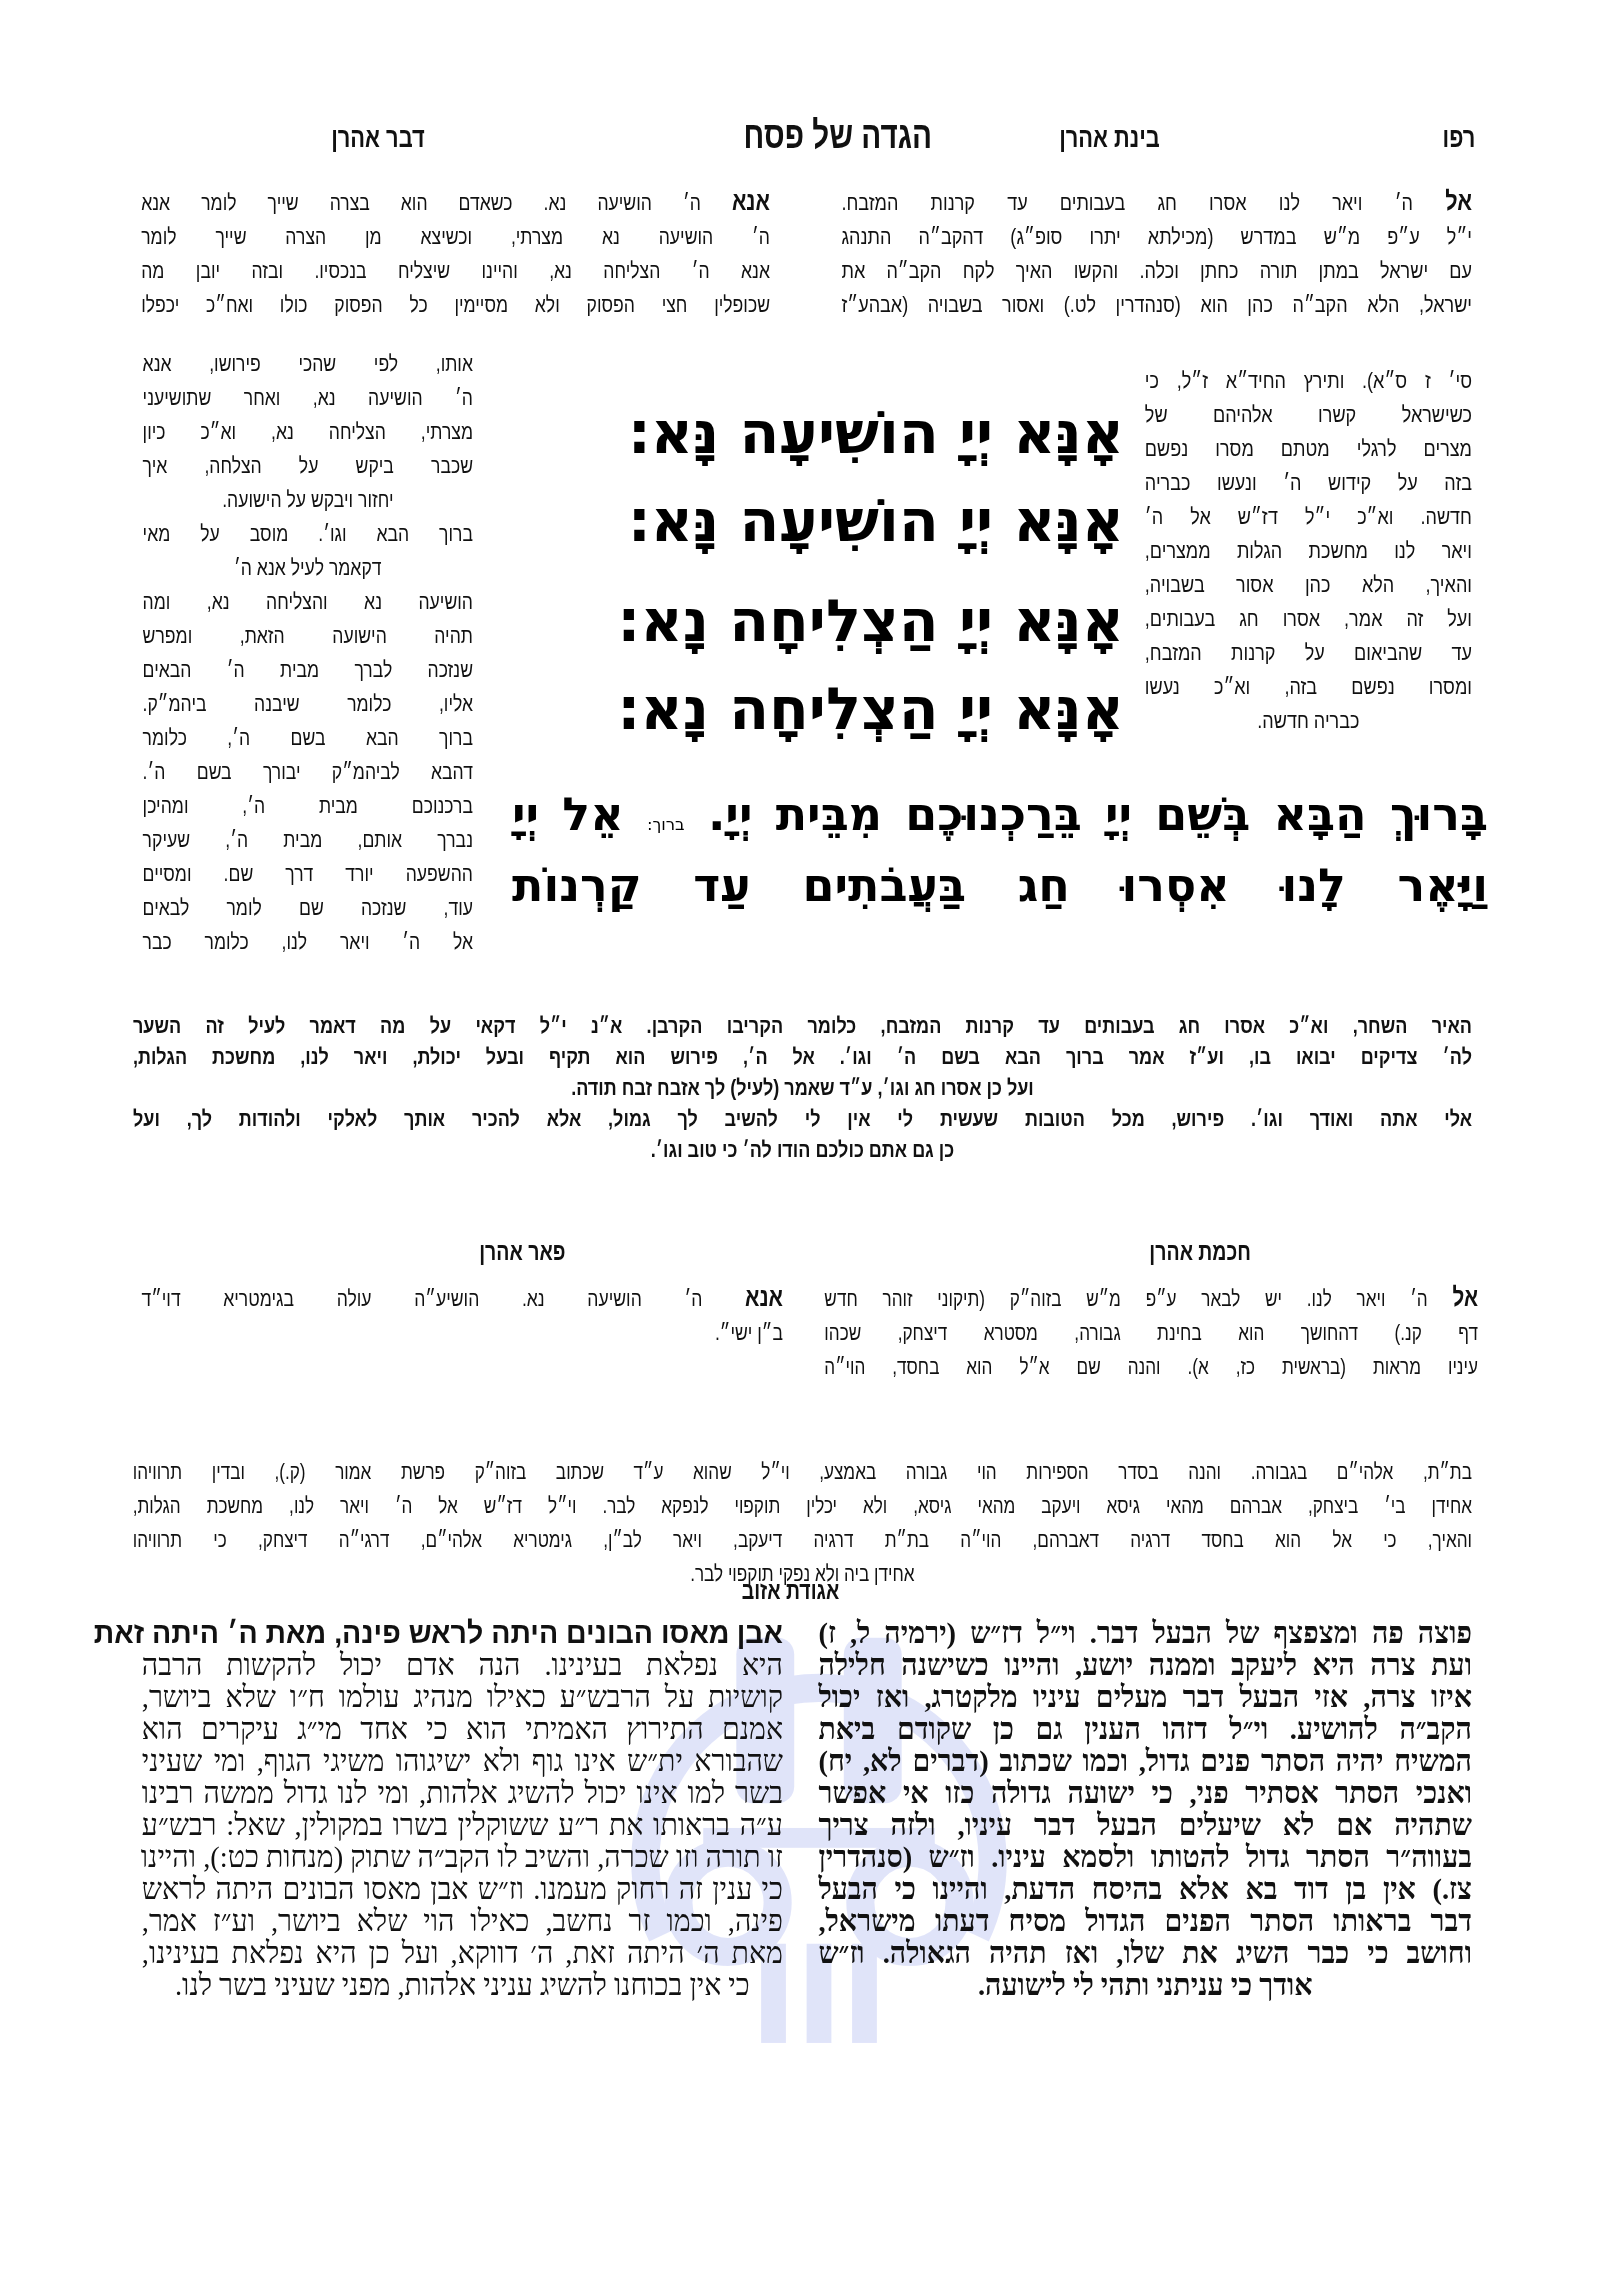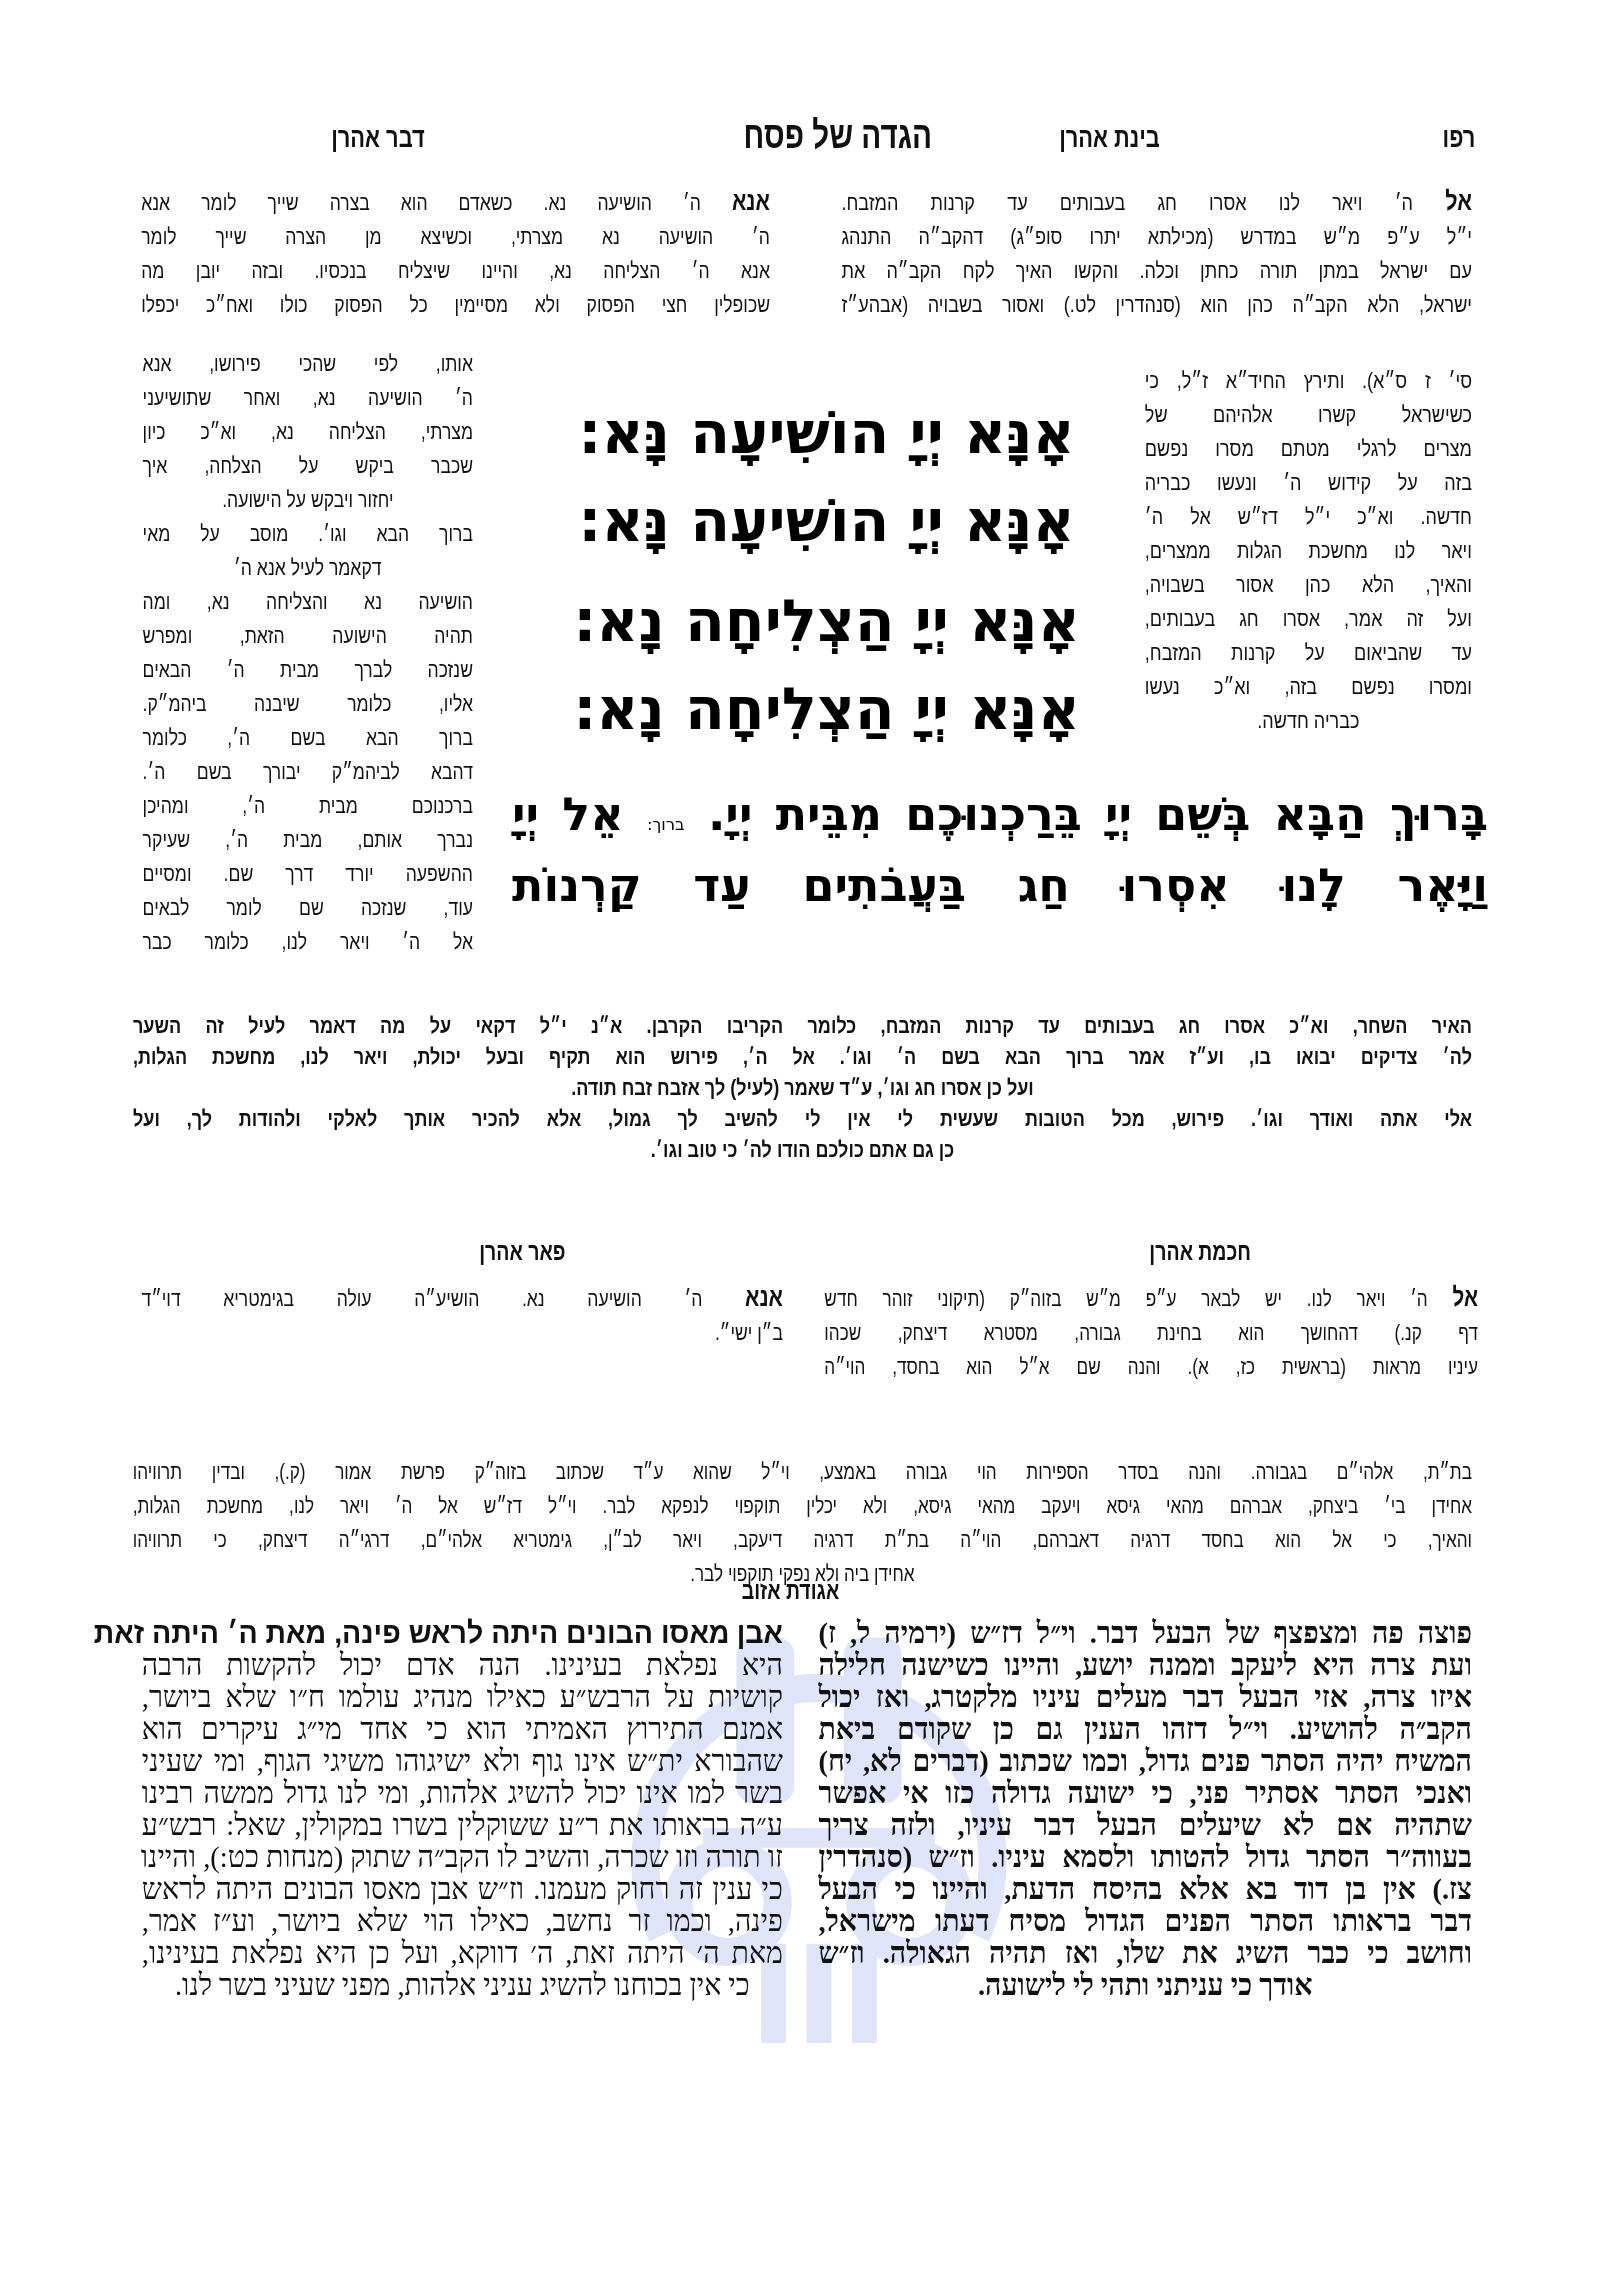--- a/index.html
+++ b/index.html
@@ -30,21 +30,21 @@
   .binat-narrow .comm-sans { transform: scaleX(0.82); width: 399px; }
 
   .davar { top: 184px; left: 142px; width: 628px; }
   .davar-narrow { top: 347px; left: 142px; width: 331px; }
   .davar .comm, .davar-narrow .comm { font-family: "Liberation Sans", sans-serif; }
   .davar .inner, .davar-narrow .inner { transform: scaleX(0.80); transform-origin: right top; }
   .davar .inner { width: 786px; margin-right: 0; }
   .davar-narrow .inner { width: 413px; }
 
   .main-text { font-family: "DejaVu Sans", sans-serif; font-weight: bold; color: #000; }
-  .hosanna { top: 389px; left: 529px; width: 595px; text-align: center; }
+  .hosanna { top: 389px; left: 529px; width: 595px; text-align: right; }
   .hosanna .vline { display: block; font-size: 58px; line-height: 88px; white-space: nowrap; }
   .hosanna .vline.gap { margin-top: 11.6px; }
 
   .baruch { top: 784px; left: 496px; width: 976px; margin-left: 16px; }
   .baruch .vline { display: block; font-size: 46px; line-height: 60px; white-space: nowrap; text-align: justify; text-align-last: justify; }
   .tiny { font-size: 16.5px; font-weight: normal; }
 
   .full-sans { font-family: "Liberation Sans", sans-serif; font-weight: bold; font-size: 22px; line-height: 31px; }
   .cont { top: 1010px; left: 132px; width: 1340px; }
   .cont .inner { transform: scaleX(0.82); transform-origin: right top; width: 1633px; }

